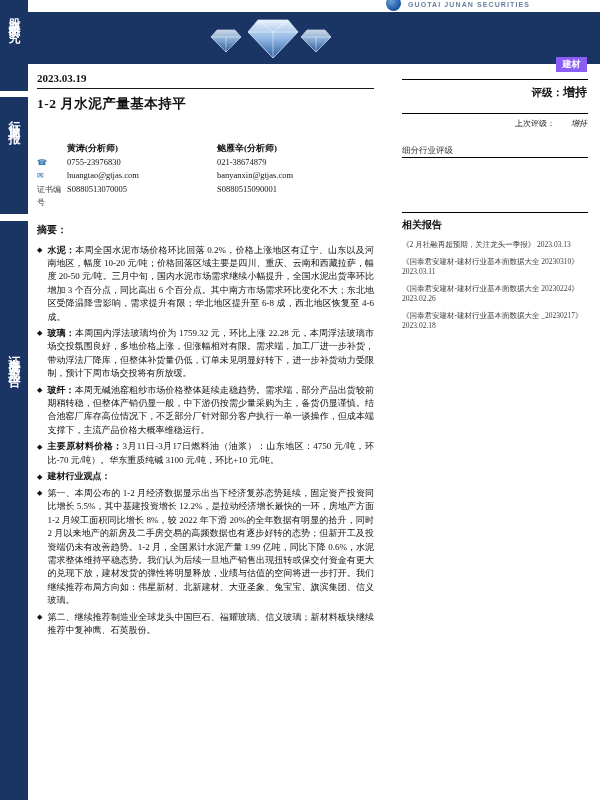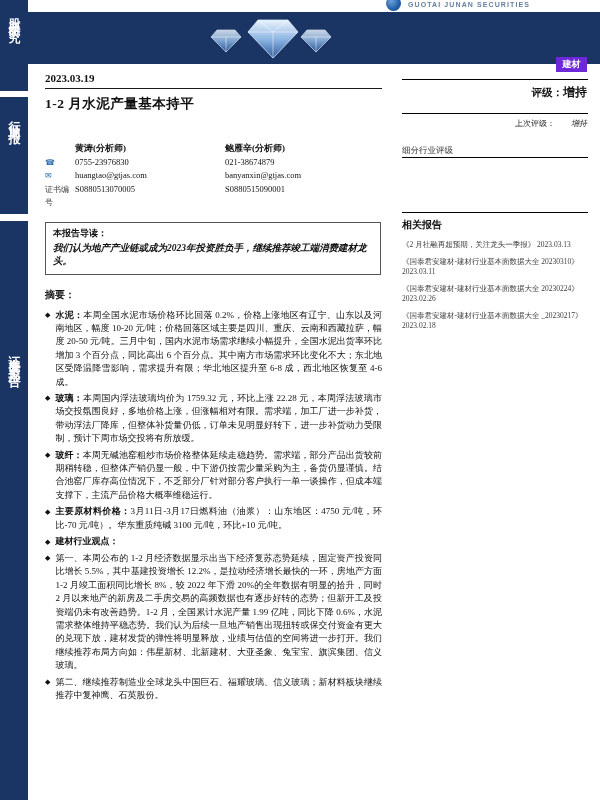--- a/index.html
+++ b/index.html
@@ -21,21 +21,21 @@
   
   .band{position:absolute;left:28px;top:12px;width:572px;height:52px;background:#1a3464;}
   .diamonds{position:absolute;left:170px;top:3px;}
   .logo{position:absolute;left:386px;top:0;height:12px;}
   .logo-circle{position:absolute;left:0;top:-4px;width:15px;height:15px;border-radius:50%;
                background:radial-gradient(circle at 35% 35%,#6fa0d8,#1f5fa8 60%,#143b73);}
   .logo-text{position:absolute;left:22px;top:1px;font-family:"Liberation Sans","DejaVu Sans",sans-serif;
              font-size:7px;letter-spacing:1.1px;color:#64809f;white-space:nowrap;font-weight:bold;}
 
   
-  .left-col{position:absolute;left:45px;top:72px;width:337px;}
+  .left-col{position:absolute;left:37px;top:72px;width:337px;}
   .date{font-weight:bold;font-size:11px;}
   .rule1{border-top:1px solid #1a1a1a;margin-top:4px;}
   .title{margin-top:6px;font-size:13.5px;font-weight:bold;letter-spacing:0.5px;}
 
   .an-table{margin-top:29px;display:grid;grid-template-columns:30px 150px 1fr;
             font-size:8.5px;line-height:13.5px;}
   .an-name{font-weight:bold;font-size:9px;}
   .an-ic{color:#2e6fad;font-size:8px;}
   .an-label{color:#444;font-size:8px;}
 
@@ -44,21 +44,21 @@
   .intro-text{font-style:italic;font-weight:bold;font-size:9.5px;line-height:13px;margin-top:2px;}
 
   .summary-label{margin-top:13px;font-weight:bold;font-size:10px;}
   .bullets{margin-top:7px;}
   .bullet{display:flex;gap:5px;margin-bottom:3px;}
   .marker{font-size:7px;line-height:13.4px;flex:0 0 auto;margin-top:0.5px;}
   .btext{flex:1;font-size:9px;line-height:13.4px;text-align:justify;}
   .btext b{font-weight:bold;}
 
   
-  .industry-tag{position:absolute;left:556px;top:57px;width:31px;height:15px;background:#6d28d9;
+  .industry-tag{position:absolute;left:556px;top:57px;width:31px;height:15px;background:#8b5cf6;
                 color:#fff;font-size:9px;line-height:15px;text-align:center;font-weight:bold;
                 font-family:"Liberation Sans","DejaVu Sans",sans-serif;}
   .rating-box{position:absolute;left:402px;top:79px;width:186px;}
   .r-row1{border-top:1.2px solid #000;border-bottom:1px solid #000;display:flex;
           justify-content:flex-end;align-items:baseline;padding:4px 1px 12px 0;}
   .r-label{font-weight:bold;font-size:10.5px;}
   .r-value{font-weight:bold;font-size:12px;}
   .r-row2{display:flex;justify-content:flex-end;gap:16px;font-size:8px;padding:4px 1px 2px;color:#222;}
   .r-prev-value{font-style:italic;}
   .r-row3{margin-top:14px;font-size:8.5px;color:#333;border-bottom:1px solid #000;}
@@ -158,24 +158,20 @@
 
       <div class="an-ic">✉</div>
       <div>huangtao@gtjas.com</div>
       <div>banyanxin@gtjas.com</div>
 
       <div class="an-label">证书编号</div>
       <div>S0880513070005</div>
       <div>S0880515090001</div>
     </div>
 
-    <div class="intro-box">
-      <div class="intro-label">本报告导读：</div>
-      <div class="intro-text">我们认为地产产业链或成为2023年投资胜负手，继续推荐竣工端消费建材龙头。</div>
-    </div>
 
     <div class="summary-label">摘要：</div>
 
     <div class="bullets">
       <div class="bullet">
         <span class="marker">◆</span>
         <span class="btext"><b>水泥：</b><span>本周全国水泥市场价格环比回落 0.2%，价格上涨地区有辽宁、山东以及河南地区，幅度 10-20 元/吨；价格回落区域主要是四川、重庆、云南和西藏拉萨，幅度 20-50 元/吨。三月中旬，国内水泥市场需求继续小幅提升，全国水泥出货率环比增加 3 个百分点，同比高出 6 个百分点。其中南方市场需求环比变化不大；东北地区受降温降雪影响，需求提升有限；华北地区提升至 6-8 成，西北地区恢复至 4-6 成。</span></span>
       </div>
       <div class="bullet">
         <span class="marker">◆</span>

